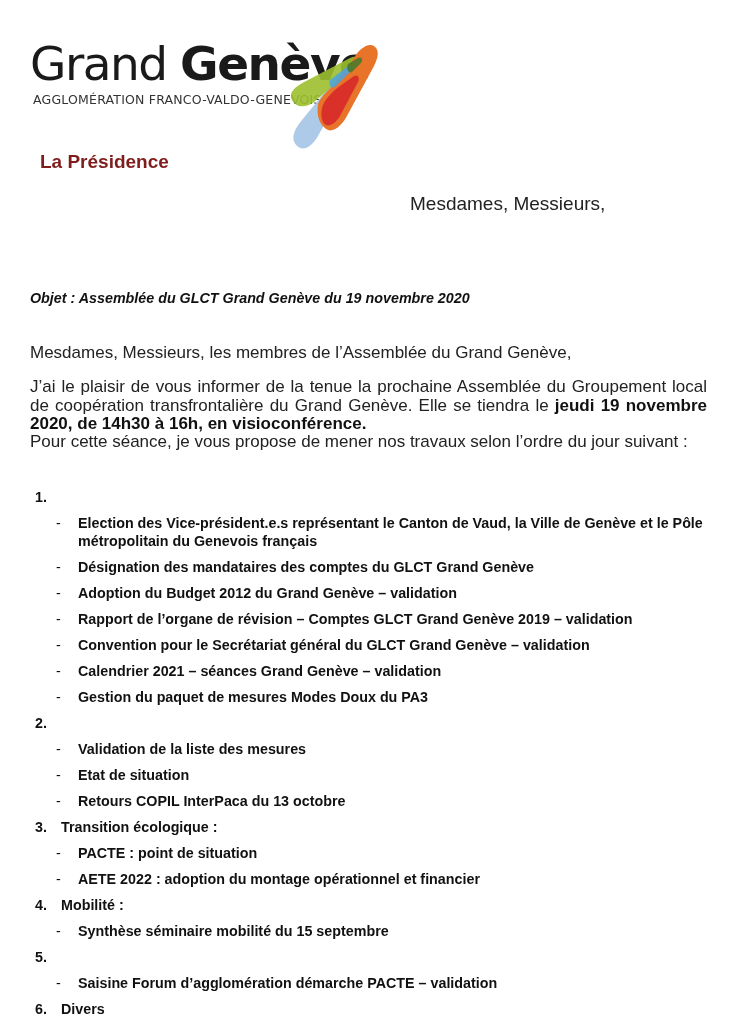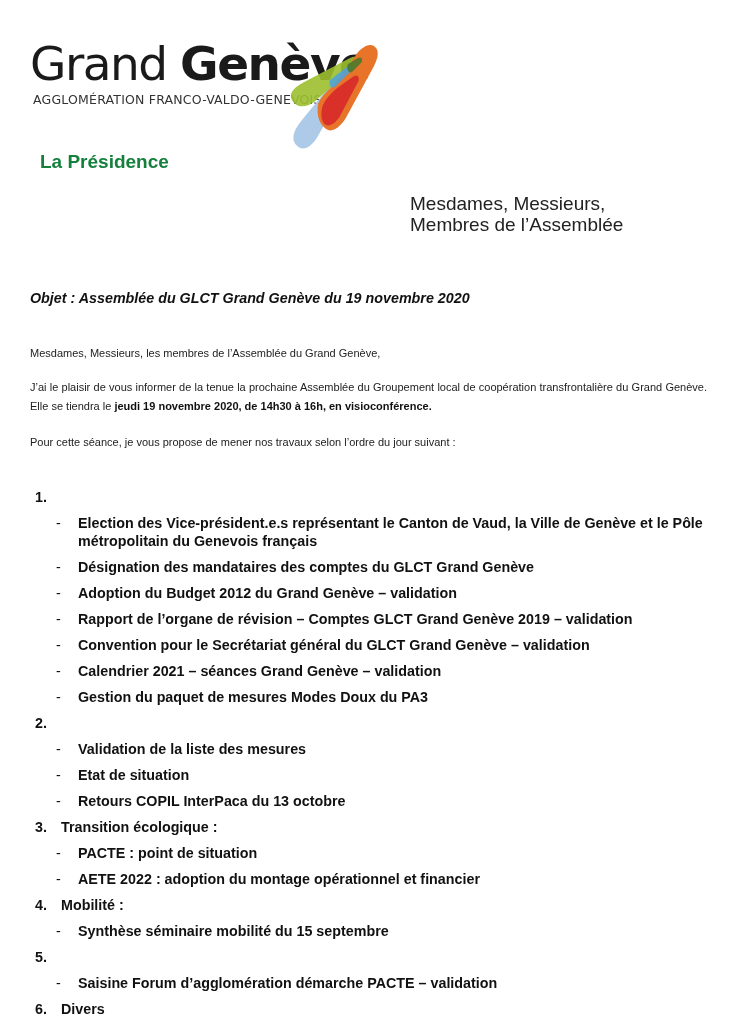--- a/index.html
+++ b/index.html
@@ -14,30 +14,30 @@
     }
     .logo-word .light { font-weight: normal; }
     .logo-word .bold { font-weight: bold; }
     .logo-sub {
       position: absolute; left: 3px; top: 56px; font-family: "DejaVu Sans", sans-serif;
       font-size: 12.5px; letter-spacing: 0.2px; color: #333; white-space: nowrap;
     }
     .logo-mark { position: absolute; left: 248px; top: 0; width: 110px; height: 115px; }
 
     .presidence {
-      position: absolute; left: 40px; top: 151px; font-size: 19px; font-weight: bold; color: #15803d;
+      position: absolute; left: 40px; top: 151px; font-size: 19px; font-weight: bold; color: #7f1d1d;
     }
     .addressee {
       position: absolute; left: 410px; top: 194px; font-size: 19px; line-height: 20.5px; color: #222;
     }
     .objet {
       position: absolute; left: 30px; top: 290px; font-size: 14.3px; font-weight: bold; font-style: italic;
     }
     .body-text {
-      position: absolute; left: 30px; width: 677px; font-size: 11px; line-height: 18.5px; color: #222;
+      position: absolute; left: 30px; width: 677px; font-size: 17px; line-height: 18.5px; color: #222;
       text-align: justify;
     }
     .salutation { top: 344px; }
     .intro { top: 378px; }
     .intro b { color: #111; }
     .proposal { top: 433px; }
 
     .agenda { position: absolute; left: 35px; top: 488px; width: 690px; }
     .section { margin: 0; }
     .section-title {
@@ -65,21 +65,20 @@
     <path d="M44 72 C46 64 54 56 62 50 L76 40 C80 38 82 42 80 46 L62 80 C56 90 48 92 45 86 C43 82 43 78 44 72 Z" fill="#d9302a"></path>
     <path d="M52 44 L70 30 C74 28 76 32 72 36 L58 50 C54 54 50 50 52 44 Z" fill="#4aa3df" opacity="0.85"></path>
     <path d="M70 28 L80 22 C84 20 86 24 82 28 L74 36 C70 38 68 32 70 28 Z" fill="#4a7a2a" opacity="0.9"></path>
   </svg>
 </div>
 
 <div class="presidence">La Présidence</div>
 
 <div class="addressee">
   <div>Mesdames, Messieurs,</div>
-  <div>Membres de l’Assemblée</div>
 </div>
 
 <div class="objet">Objet : Assemblée du GLCT Grand Genève du 19 novembre 2020</div>
 
 <div class="body-text salutation">Mesdames, Messieurs, les membres de l’Assemblée du Grand Genève,</div>
 
 <div class="body-text intro"><span>J’ai le plaisir de vous informer de la tenue la prochaine Assemblée du Groupement local de coopération transfrontalière du Grand Genève. Elle se tiendra le </span><b>jeudi 19 novembre 2020, de 14h30 à 16h, en visioconférence.</b></div>
 
 <div class="body-text proposal">Pour cette séance, je vous propose de mener nos travaux selon l’ordre du jour suivant :</div>
 

